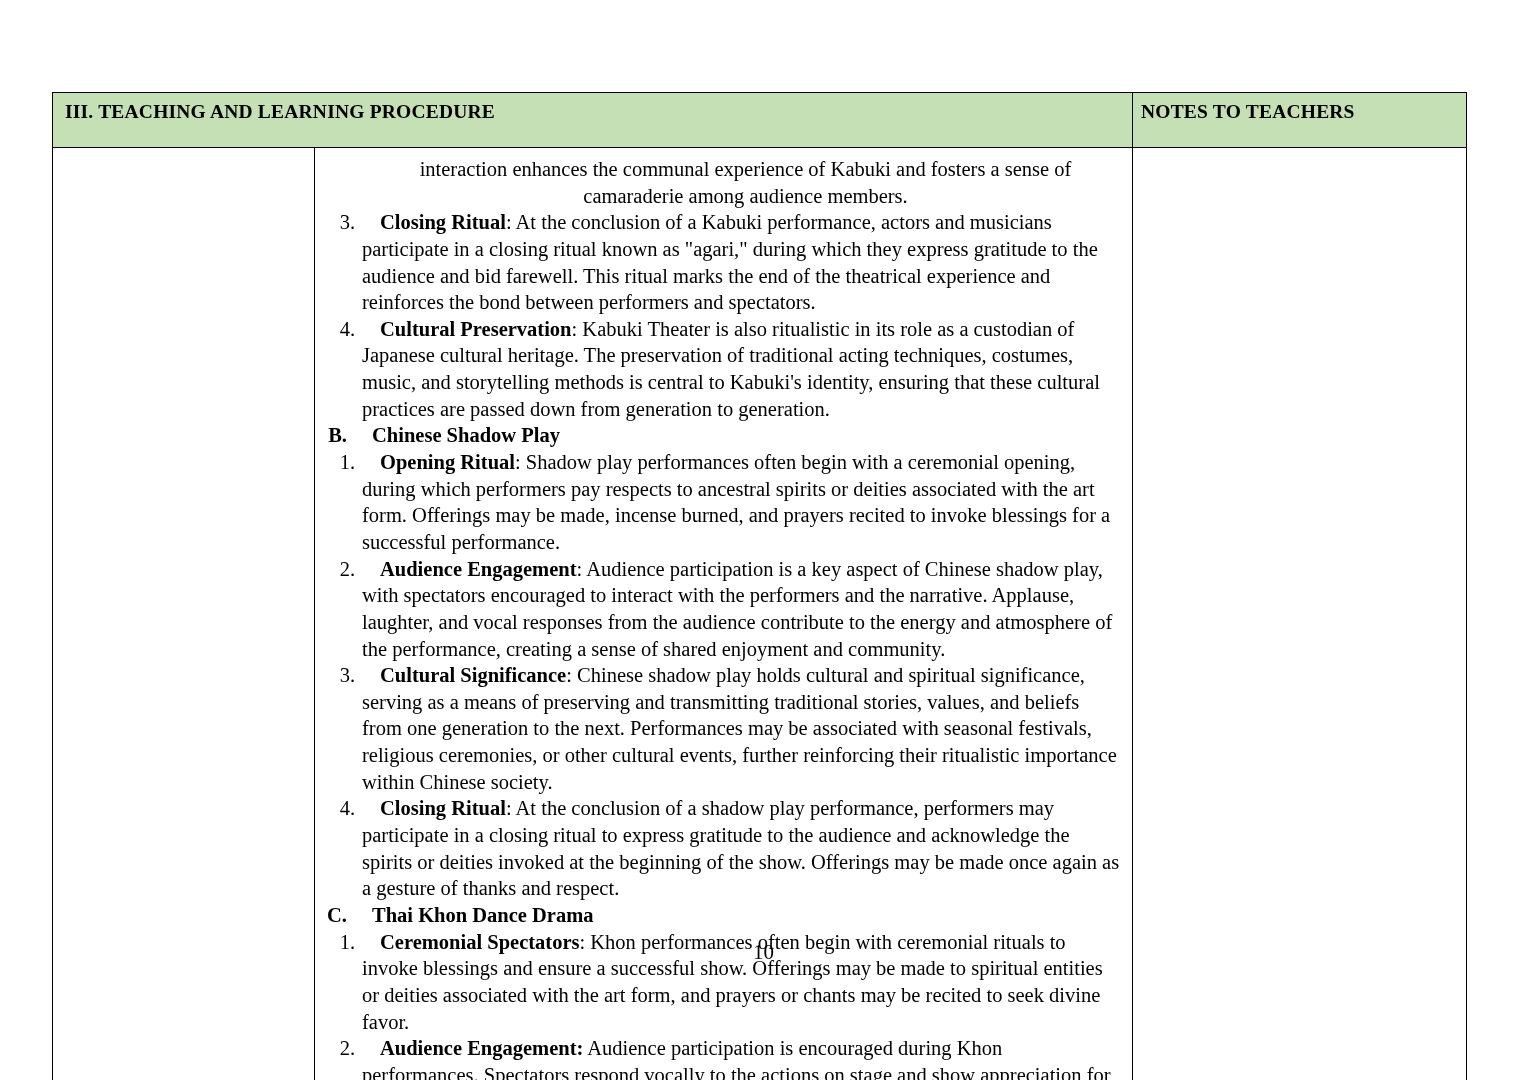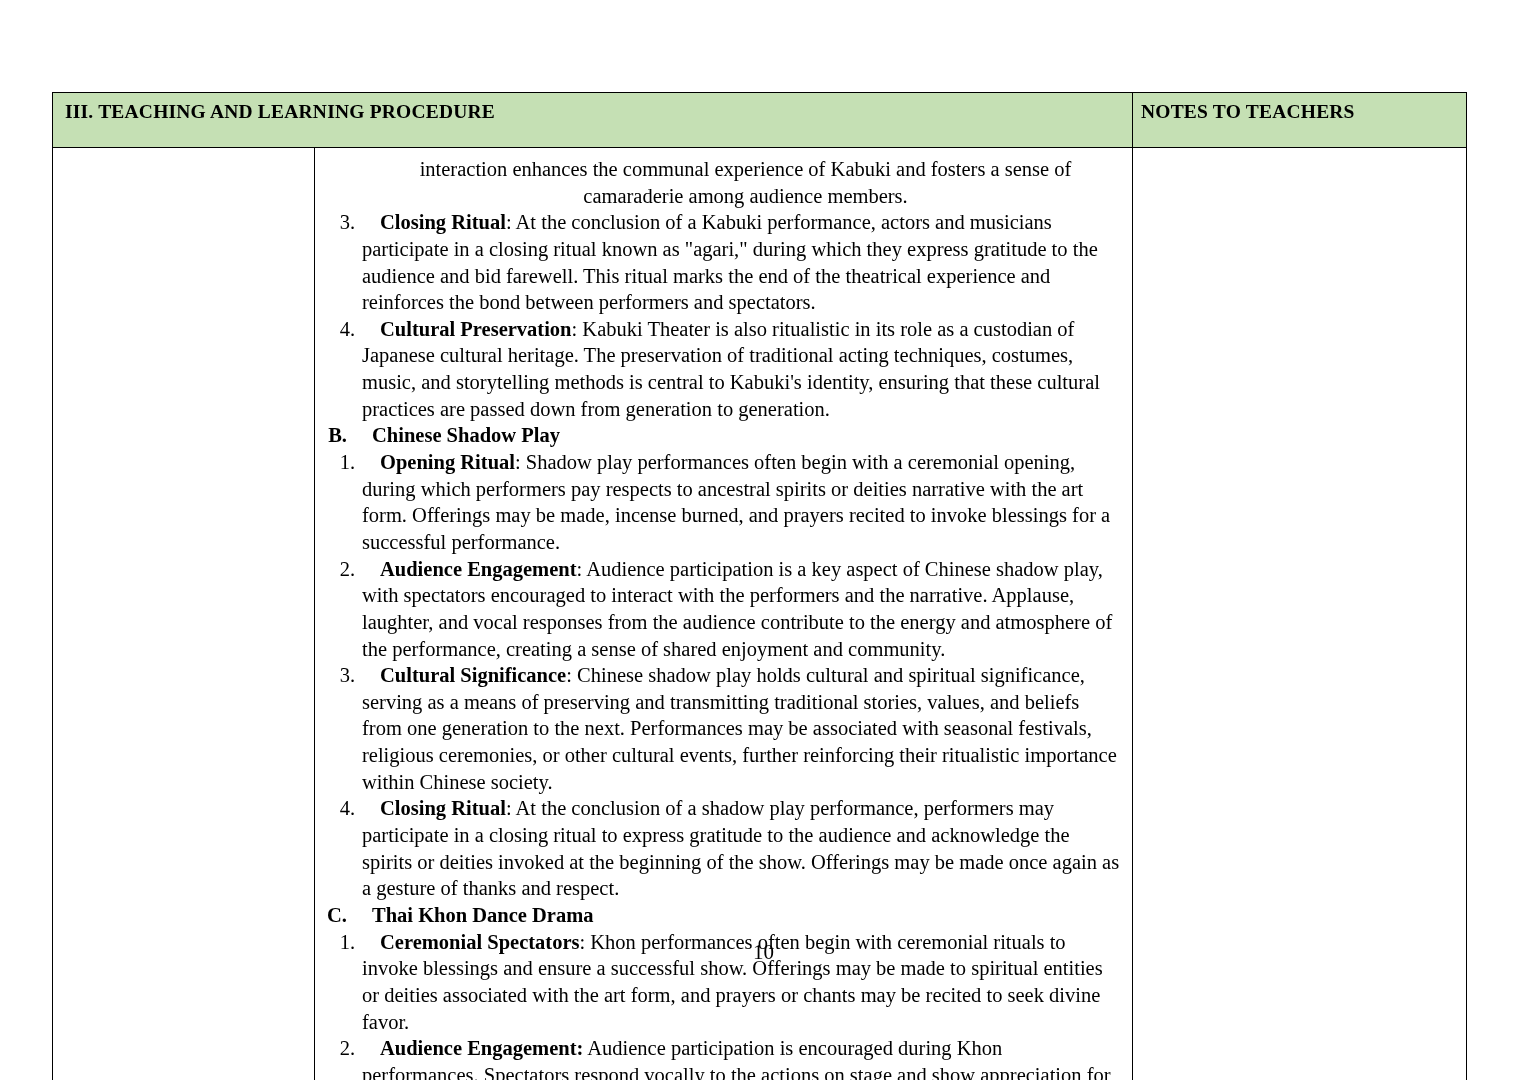--- a/index.html
+++ b/index.html
@@ -134,21 +134,21 @@
               <div class="li li-num">
                 <span class="marker">4.</span>
                 <span class="content"><span class="lead">Cultural Preservation</span><span>: Kabuki Theater is also ritualistic in its role as a custodian of Japanese cultural heritage. The preservation of traditional acting techniques, costumes, music, and storytelling methods is central to Kabuki's identity, ensuring that these cultural practices are passed down from generation to generation.</span></span>
               </div>
               <div class="li li-alpha">
                 <span class="marker">B.</span>
                 <span class="content"><span class="lead">Chinese Shadow Play</span><span></span></span>
               </div>
               <div class="li li-num">
                 <span class="marker">1.</span>
-                <span class="content"><span class="lead">Opening Ritual</span><span>: Shadow play performances often begin with a ceremonial opening, during which performers pay respects to ancestral spirits or deities narrative with the art form. Offerings may be made, incense burned, and prayers recited to invoke blessings for a successful performance.</span></span>
+                <span class="content"><span class="lead">Opening Ritual</span><span>: Shadow play performances often begin with a ceremonial opening, during which performers pay respects to ancestral spirits or deities associated with the art form. Offerings may be made, incense burned, and prayers recited to invoke blessings for a successful performance.</span></span>
               </div>
               <div class="li li-num">
                 <span class="marker">2.</span>
                 <span class="content"><span class="lead">Audience Engagement</span><span>: Audience participation is a key aspect of Chinese shadow play, with spectators encouraged to interact with the performers and the narrative. Applause, laughter, and vocal responses from the audience contribute to the energy and atmosphere of the performance, creating a sense of shared enjoyment and community.</span></span>
               </div>
               <div class="li li-num">
                 <span class="marker">3.</span>
                 <span class="content"><span class="lead">Cultural Significance</span><span>: Chinese shadow play holds cultural and spiritual significance, serving as a means of preserving and transmitting traditional stories, values, and beliefs from one generation to the next. Performances may be associated with seasonal festivals, religious ceremonies, or other cultural events, further reinforcing their ritualistic importance within Chinese society.</span></span>
               </div>
               <div class="li li-num">

